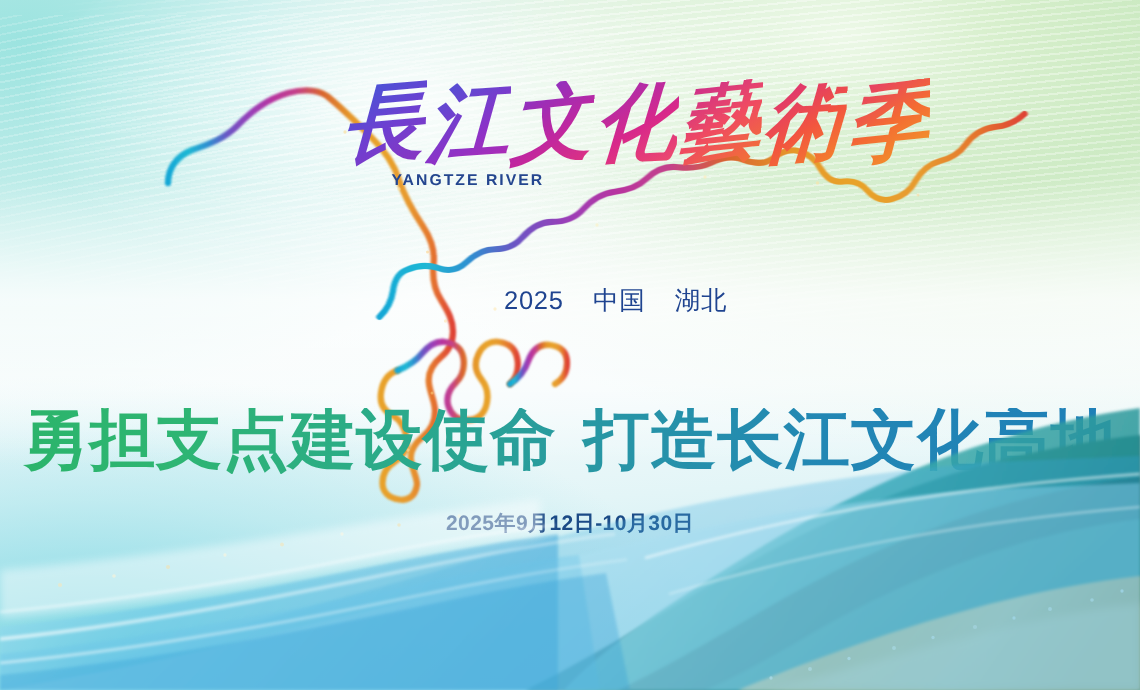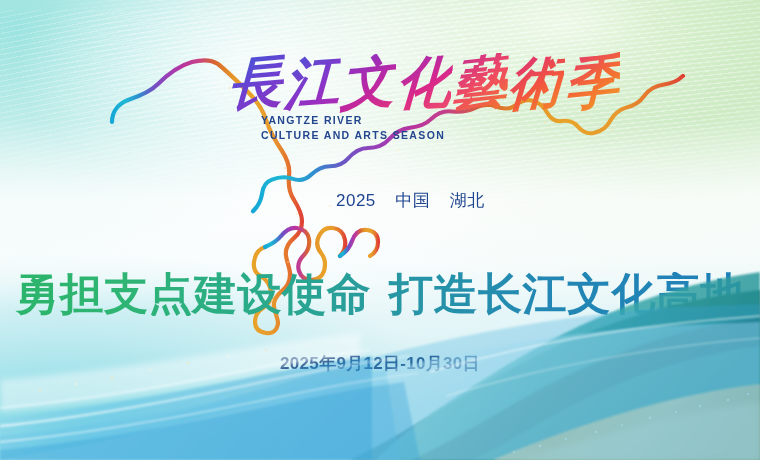--- a/index.html
+++ b/index.html
@@ -85,22 +85,22 @@
   .headline{
     position:absolute;left:0;right:0;top:272px;text-align:center;
     font-size:44px;font-weight:700;letter-spacing:.5px;line-height:1;
     white-space:nowrap;
     background-image:linear-gradient(92deg,#2bb46a 0%,#2eb573 16%,#2aa98c 36%,#2795a6 54%,#2287b4 72%,#1f7fb8 100%);
     -webkit-background-clip:text;background-clip:text;color:transparent;
     font-family:"Liberation Sans","DejaVu Sans",sans-serif;
   }
   .headline .gap{display:inline-block;width:18px;}
   .dates{
-    position:absolute;left:0;right:0;top:352px;text-align:center;
-    color:#1b4a86;font-size:17px;font-weight:700;letter-spacing:.3px;
+    position:absolute;left:0;right:0;top:340px;text-align:center;
+    color:#1b4a86;font-size:14px;font-weight:700;letter-spacing:.3px;
   }
 
   
   .waves{position:absolute;left:0;bottom:0;width:760px;height:200px;pointer-events:none;}
 </style>
 </head>
 <body>
 
 <div id="poster">
 
@@ -192,21 +192,20 @@
     <span class="c1">江</span>
     <span class="c2">文</span>
     <span class="c3">化</span>
     <span class="c4">藝</span>
     <span class="c5">術</span>
     <span class="c6">季</span>
   </div>
 
   <div class="eng">
     <div>YANGTZE RIVER</div>
-    <div>CULTURE AND ARTS SEASON</div>
   </div>
 
   <div class="subline">
     <span>2025</span>
     <span class="sp"></span>
     <span>中国</span>
     <span class="sp"></span>
     <span>湖北</span>
   </div>
 

